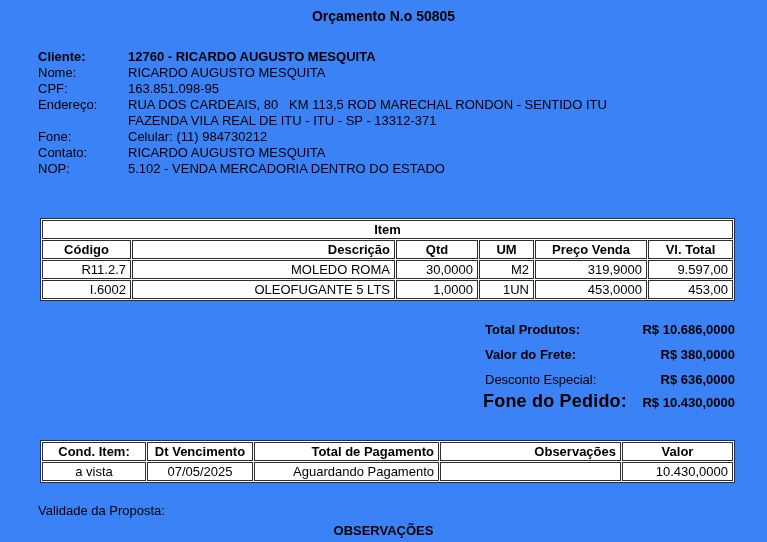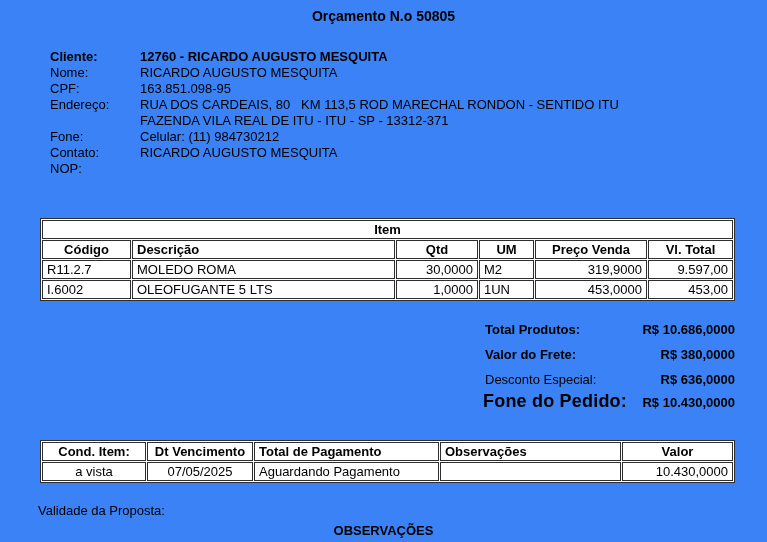--- a/index.html
+++ b/index.html
@@ -7,36 +7,36 @@
     position:relative;width:767px;height:542px;background:#3b82f6;
     font-family:"Liberation Sans","DejaVu Sans",sans-serif;
     font-size:13px;color:#000;overflow:hidden;
   }
   .title{
     position:absolute;top:8px;left:0;width:767px;
     text-align:center;font-weight:bold;font-size:14px;
   }
   
   .info{position:absolute;top:49px;left:38px;right:10px;line-height:16px;}
-  .irow{display:flex;margin-left:12px;}
+  .irow{display:flex;}
   .ilabel{flex:0 0 90px;white-space:pre;}
   .ival{flex:1;white-space:pre-wrap;}
   .irow.b .ilabel,.irow.b .ival{font-weight:bold;}
   
   table.tbl{
     position:absolute;left:40px;width:695px;
     border:1px solid #2e2e2e;border-collapse:separate;border-spacing:1px;
     table-layout:fixed;font-size:13px;color:#000;background:#fff;
   }
   table.items{top:218px;}
   table.pay{top:440px;}
   .tbl td{border:1px solid #2e2e2e;padding:1px 4px;line-height:14px;height:15px;
           overflow:hidden;white-space:nowrap;}
   .tbl td.hd{font-weight:bold;}
-  .ac{text-align:center;} .al{text-align:left;} .ar{text-align:right;}
+  .ac{text-align:center;} .al{text-align:right;} .ar{text-align:right;}
   
   .trow{position:absolute;left:485px;width:250px;display:flex;
         justify-content:space-between;align-items:baseline;line-height:16px;}
   .trow .tlabel{font-weight:bold;}
   .trow.light .tlabel{font-weight:normal;}
   .trow .tvalue{font-weight:bold;text-align:right;}
   .grandrow{position:absolute;left:483px;width:252px;display:flex;
         justify-content:space-between;align-items:baseline;}
   .grandrow .tlabel{font-weight:bold;font-size:18px;letter-spacing:0.2px;}
   .grandrow .tvalue{font-weight:bold;font-size:13px;}
@@ -72,20 +72,21 @@
     <div class="irow">
       <span class="ilabel">Fone:</span>
       <span class="ival">Celular: (11) 984730212</span>
     </div>
     <div class="irow">
       <span class="ilabel">Contato:</span>
       <span class="ival">RICARDO AUGUSTO MESQUITA</span>
     </div>
     <div class="irow">
       <span class="ilabel">NOP:</span>
+      <span class="ival">5.102 - VENDA MERCADORIA DENTRO DO ESTADO</span>
     </div>
   </div>
 
   <table class="tbl items">
     <colgroup>
       <col style="width:89px">
         <col style="width:263px">
         <col style="width:82px">
       <col style="width:55px">
         <col style="width:112px">

